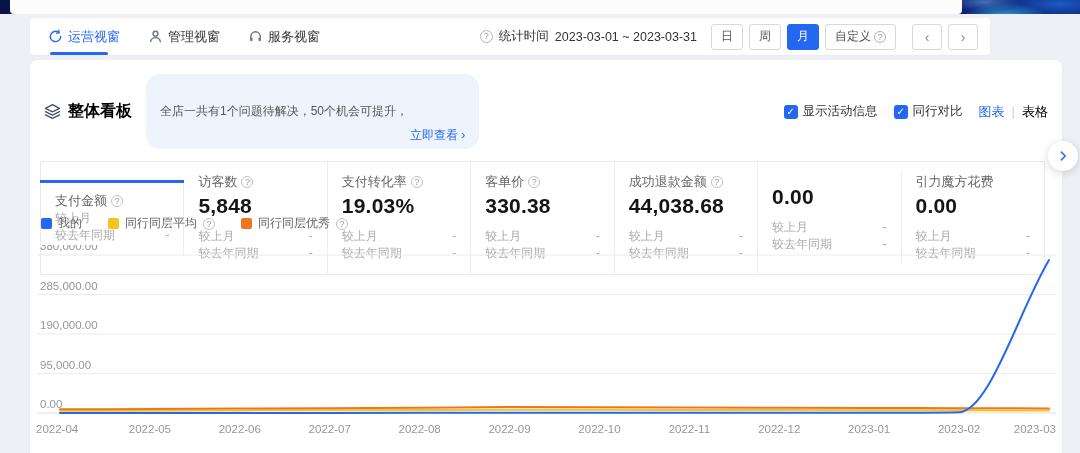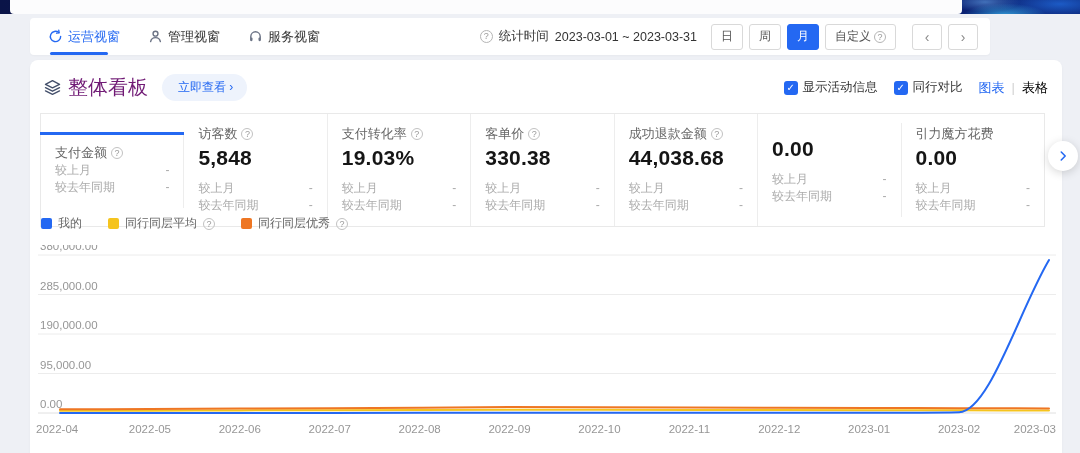--- a/index.html
+++ b/index.html
@@ -36,24 +36,24 @@
     font-size:14px; display:inline-flex; align-items:center; justify-content:center; cursor:pointer; }
   .nav-gap { width:4px; }
 
   
   .main-card { position:absolute; left:30px; top:60px; width:1032px; height:400px; background:#fff; border-radius:8px 8px 0 0;
     box-shadow:0 1px 3px rgba(0,0,0,.04); }
 
   .board-header { display:flex; align-items:center; padding:14px 14px 12px 14px; }
   .board-title-wrap { display:flex; align-items:center; gap:7px; }
   .layers-icon { width:17px; height:17px; color:#44506b; display:inline-flex; }
-  .board-title { font-size:20px; font-weight:normal; color:#701a75; }
+  .board-title { font-size:16px; font-weight:bold; color:#000000; }
   .notice-pill { margin-left:14px; background:#eef3fc; border-radius:14px; padding:5px 14px; font-size:12px; color:#555;
     display:flex; align-items:center; }
-  .notice-link { color:#2468f2; cursor:pointer; margin-left:2px; }
+  .notice-link { color:#2468f2; cursor:pointer; margin-left:2px;margin-top:48px; }
   .header-right { margin-left:auto; display:flex; align-items:center; gap:16px; }
   .toggle { display:flex; align-items:center; gap:5px; font-size:12.5px; color:#333; cursor:pointer; }
   .checkbox { width:14px; height:14px; background:#2468f2; border-radius:3px; color:#fff; font-size:10px; line-height:14px;
     text-align:center; display:inline-block; }
   .view-switch { display:flex; align-items:center; gap:7px; font-size:13px; }
   .vs-chart { color:#2468f2; cursor:pointer; }
   .vs-div { color:#d0d0d0; }
   .vs-table { color:#000000; cursor:pointer; }
 
   
@@ -151,20 +151,21 @@
       <span class="layers-icon">
         <svg viewBox="0 0 16 16" width="17" height="17">
             <path d="M8 1.6L14.6 5 8 8.4 1.4 5z" fill="none" stroke="currentColor" stroke-width="1.3" stroke-linejoin="round"></path>
             <path d="M1.4 8.2L8 11.5l6.6-3.3" fill="none" stroke="currentColor" stroke-width="1.3" stroke-linecap="round" stroke-linejoin="round"></path>
             <path d="M1.4 11.2L8 14.5l6.6-3.3" fill="none" stroke="currentColor" stroke-width="1.3" stroke-linecap="round" stroke-linejoin="round"></path>
           </svg>
       </span>
       <span class="board-title">整体看板</span>
     </div>
     <div class="notice-pill">
+      <span>全店一共有1个问题待解决，50个机会可提升，</span>
       <span class="notice-link">立即查看 ›</span>
     </div>
     <div class="header-right">
       <div class="toggle">
         <span class="checkbox">✓</span>
         <span>显示活动信息</span>
       </div>
       <div class="toggle">
         <span class="checkbox">✓</span>
         <span>同行对比</span>

